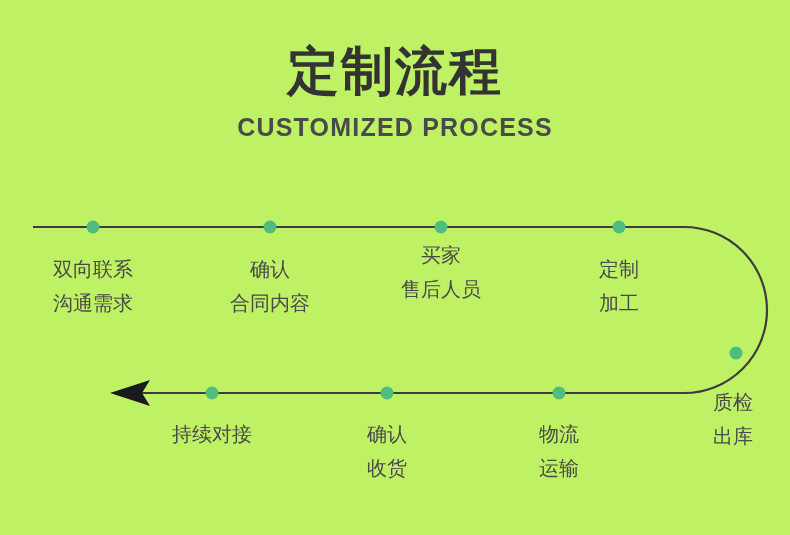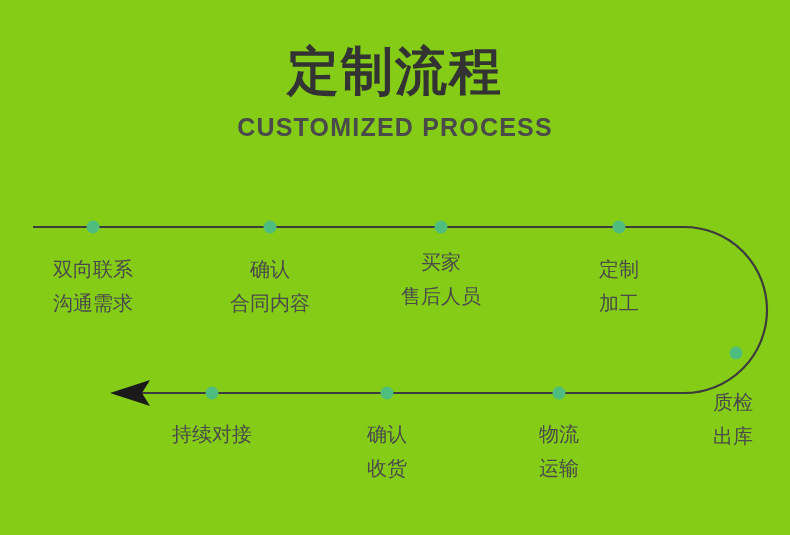--- a/index.html
+++ b/index.html
@@ -7,21 +7,21 @@
     padding: 0;
     background: #ffffff;
   }
   body {
     font-family: "Liberation Sans", "DejaVu Sans", sans-serif;
   }
   #page {
     position: relative;
     width: 790px;
     height: 535px;
-    background: #84cc16;
+    background: #bef264;
     overflow: hidden;
   }
 
   
   .header {
     position: absolute;
     left: 0;
     top: 0;
     width: 790px;
     text-align: center;
@@ -117,21 +117,21 @@
     <div class="step-label" style="left:93px; top:252px;">
       <span class="l1">双向联系</span>
       <span class="l2">沟通需求</span>
     </div>
 
     <div class="step-label" style="left:270px; top:252px;">
       <span class="l1">确认</span>
       <span class="l2">合同内容</span>
     </div>
 
-    <div class="step-label" style="left:441px; top:245px;">
+    <div class="step-label" style="left:441px; top:238px;">
       <span class="l1">买家</span>
       <span class="l2">售后人员</span>
     </div>
 
     <div class="step-label" style="left:619px; top:252px;text-align:right;">
       <span class="l1">定制</span>
       <span class="l2">加工</span>
     </div>
 
     <div class="step-label" style="left:559px; top:417px;">

